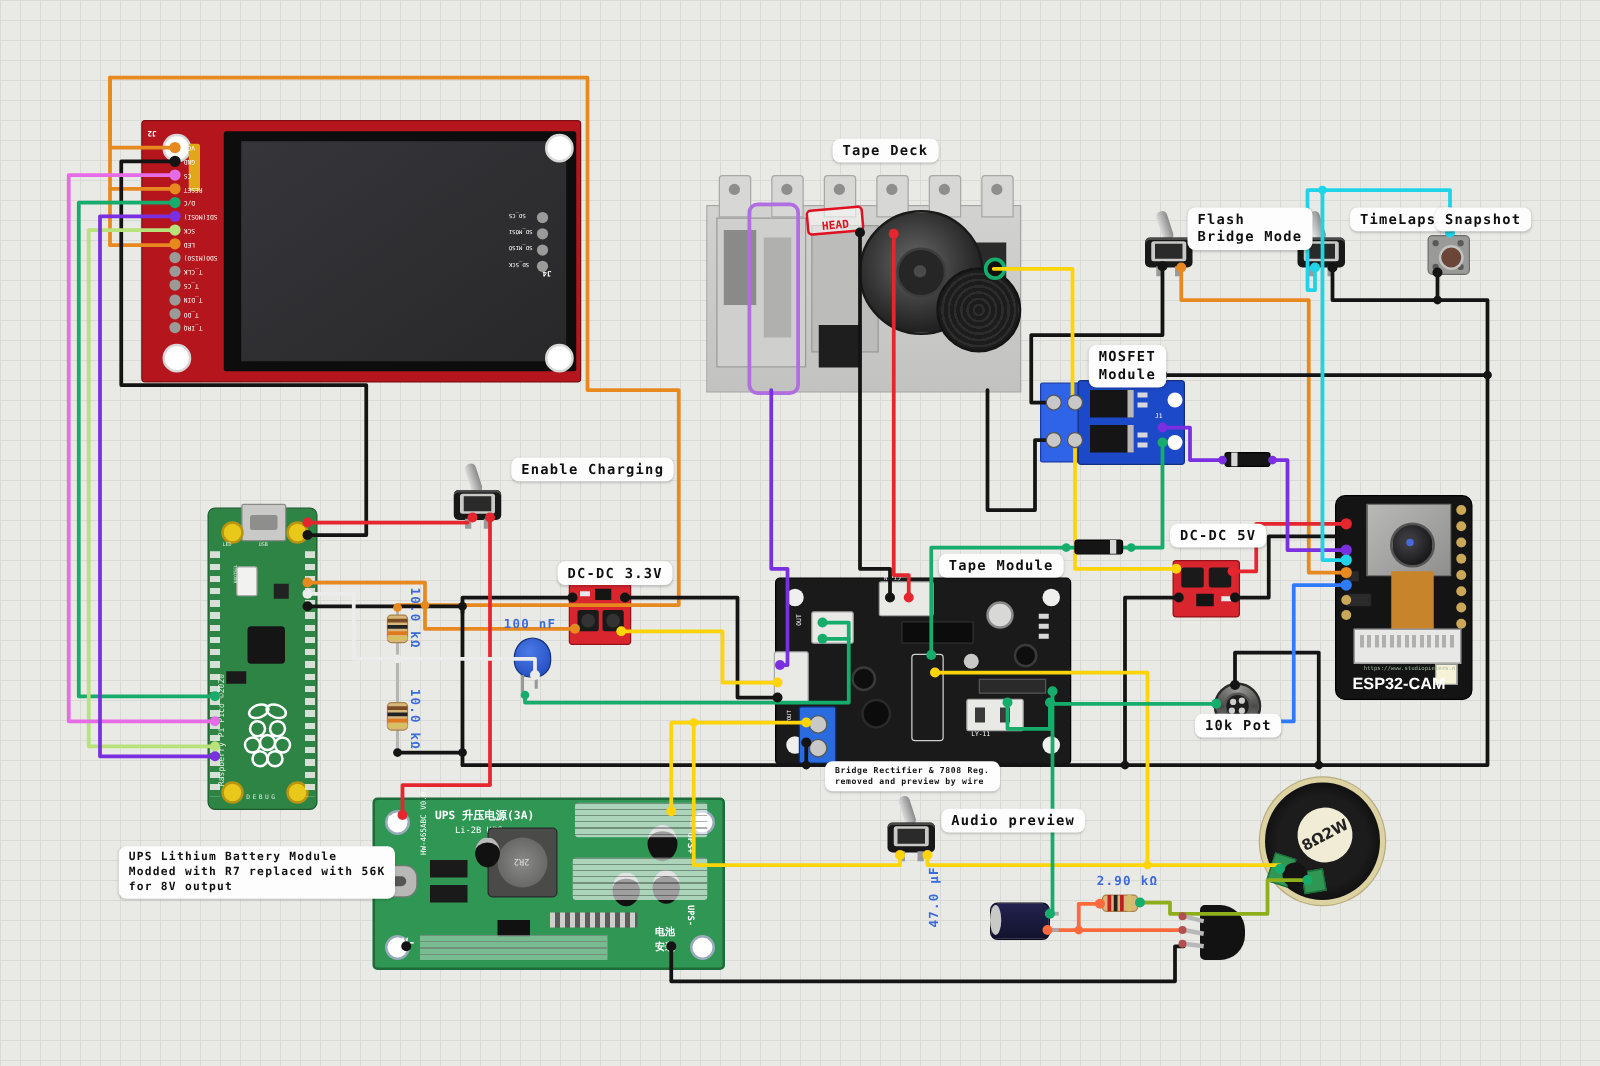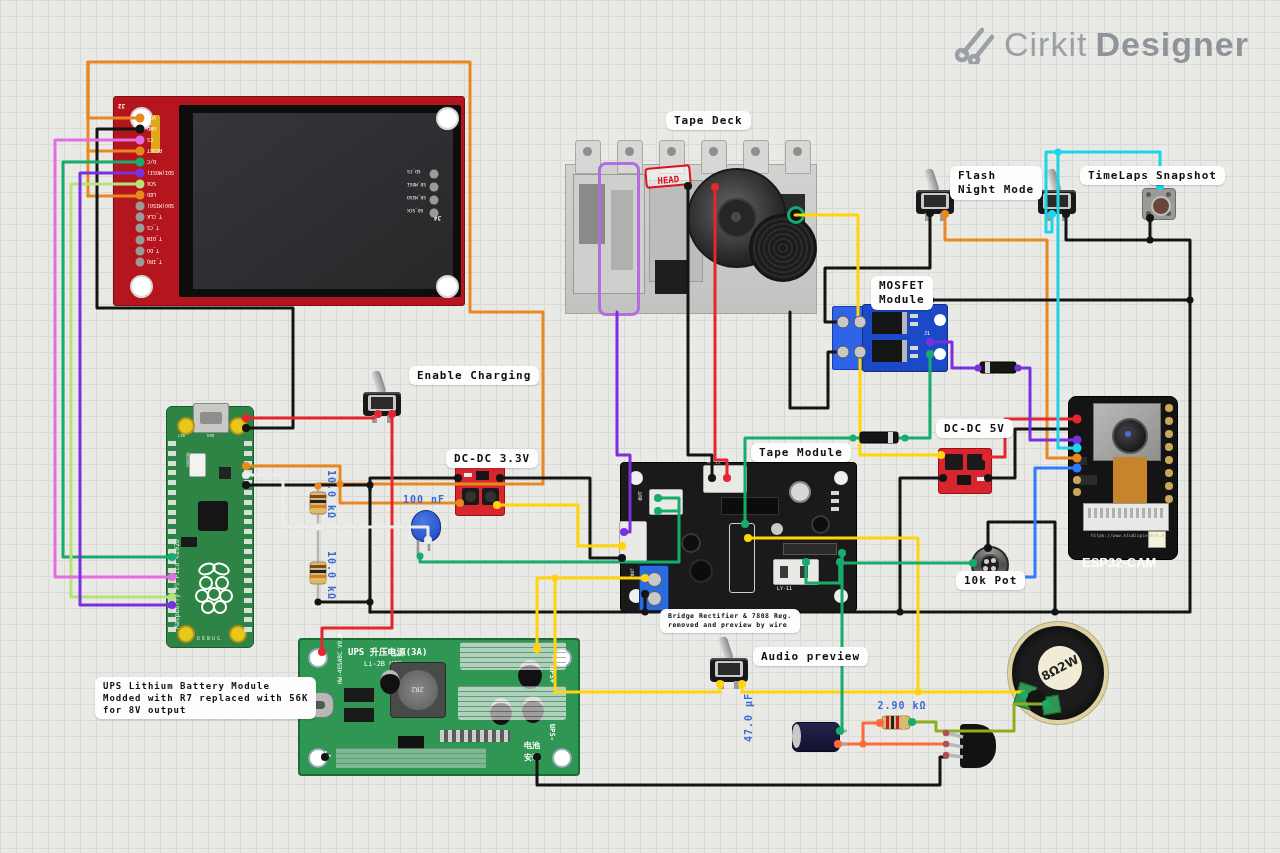--- a/index.html
+++ b/index.html
@@ -34,32 +34,20 @@
   .toggle .pin1,.toggle .pin2{position:absolute;top:29px;width:5px;height:8px;background:#9a9a9a;}
   .toggle .pin1{left:9px;} .toggle .pin2{left:24px;}
   .silk{position:absolute;color:#fff;white-space:nowrap;}
   .lines{background:repeating-linear-gradient(to bottom,#8f8f8f 0 1px,transparent 1px 5px);opacity:.7;}
 </style>
 </head>
 <body>
 
 <div id="canvas">
 
-  <div id="logo">
-    <svg width="44" height="40" viewBox="0 0 44 40">
-      <g stroke="#9aa0a5" stroke-width="4.5" fill="none" stroke-linecap="round">
-        <line x1="12" y1="28" x2="30" y2="6"></line>
-          <circle cx="10" cy="31" r="5"></circle>
-        <line x1="24" y1="33" x2="40" y2="13"></line>
-          <circle cx="22" cy="36" r="4"></circle>
-      </g>
-    </svg>
-    <span class="t1">Cirkit</span>
-    <span class="t2">Designer</span>
-  </div>
 
 
   <div class="comp" id="tft" style="left:113px;top:96px;width:350px;height:208px;background:#b5161d;border:1px solid #7e0e13;border-radius:3px;">
     <div class="abs" style="left:65px;top:8px;width:282px;height:192px;background:#0d0d0d;border-radius:2px;"></div>
     <div class="abs" style="left:79px;top:16px;width:260px;height:176px;background:linear-gradient(145deg,#36363a,#28282b);"></div>
     <div class="abs" style="left:16px;top:10px;width:19px;height:19px;background:#fff;border-radius:50%;border:2px solid #d8d8d8;"></div>
     <div class="abs" style="left:16px;top:178px;width:19px;height:19px;background:#fff;border-radius:50%;border:2px solid #d8d8d8;"></div>
     <div class="abs" style="left:322px;top:10px;width:19px;height:19px;background:#fff;border-radius:50%;border:2px solid #d8d8d8;"></div>
     <div class="abs" style="left:322px;top:178px;width:19px;height:19px;background:#fff;border-radius:50%;border:2px solid #d8d8d8;"></div>
     <div class="abs" style="left:37px;top:18px;width:9px;height:38px;background:#e0a818;border-radius:2px;"></div>
@@ -266,21 +254,21 @@
     <div class="abs" style="left:24px;top:6px;width:66px;height:56px;background:linear-gradient(135deg,#b9b9b7,#8f8f8d);border:1px solid #6e6e6c;">
       <div class="abs" style="left:18px;top:14px;width:32px;height:32px;border-radius:50%;background:radial-gradient(circle at 40% 40%,#3a3a3e 20%,#1a1a1c 70%);border:2px solid #555;"></div>
       <div class="abs" style="left:31px;top:27px;width:6px;height:6px;border-radius:50%;background:#4a6adc;"></div>
     </div>
     <div class="abs" style="left:44px;top:60px;width:34px;height:46px;background:#c8842a;"></div>
     <div class="abs" style="left:14px;top:106px;width:84px;height:26px;background:#e8e8e6;border:1px solid #999;">
       <div class="abs" style="left:4px;top:4px;width:76px;height:10px;background:repeating-linear-gradient(90deg,#b0b0ae 0 3px,#e8e8e6 3px 6px);"></div>
     </div>
     <div class="abs" style="left:79px;top:134px;width:16px;height:15px;background:#f6f2d8;border:1px solid #999;"></div>
     <div class="silk" style="left:22px;top:136px;font-size:4.5px;color:#9db89d;">https://www.studiopieters.nl</div>
-    <div class="silk" style="left:13px;top:142px;font-size:13px;font-weight:bold;font-family:'Liberation Sans',sans-serif;margin-top:16px;">ESP32-CAM</div>
+    <div class="silk" style="left:13px;top:142px;font-size:13px;font-weight:bold;font-family:'Liberation Sans',sans-serif;">ESP32-CAM</div>
     <div class="abs" style="left:8px;top:60px;width:10px;height:8px;background:#2a2a2a;"></div>
     <div class="abs" style="left:8px;top:78px;width:20px;height:10px;background:#2a2a2a;"></div>
   </div>
 
   <div class="comp" style="left:971px;top:546px;width:34px;height:34px;">
     <div class="abs" style="left:0;top:0;width:34px;height:34px;border-radius:50%;background:conic-gradient(#9a9a98,#4a4a48,#9a9a98,#4a4a48,#9a9a98);border:2px solid #2a2a2a;"></div>
     <div class="abs" style="left:8px;top:8px;width:18px;height:18px;border-radius:50%;background:#1e1e1e;border:2px solid #555;">
       <div class="abs" style="left:3px;top:3px;width:5px;height:5px;background:#cfcfcd;border-radius:50%;box-shadow:7px 7px #cfcfcd,7px -1px #cfcfcd,-1px 7px #cfcfcd;"></div>
     </div>
   </div>
@@ -587,21 +575,21 @@
           <circle cx="930" cy="342" r="4" fill="#7a2fe0"></circle>
         <circle cx="930" cy="354" r="4" fill="#16ad6c"></circle>
         <circle cx="428" cy="540" r="4" fill="#ececec"></circle>
       </g>
     </g>
   </svg>
 
   <div class="note" style="left:666px;top:111px;">Tape Deck</div>
   <div class="note" style="left:950px;top:166px;line-height:14px;">
     <div>Flash</div>
-    <div>Night Mode</div>
+    <div>Bridge Mode</div>
   </div>
   <div class="note" style="left:1080px;top:166px;">TimeLapse</div>
   <div class="note" style="left:1148px;top:166px;">Snapshot</div>
   <div class="note" style="left:871px;top:276px;line-height:14px;">
     <div>MOSFET</div>
     <div>Module</div>
   </div>
   <div class="note" style="left:409px;top:366px;">Enable Charging</div>
   <div class="note" style="left:446px;top:449px;">DC-DC 3.3V</div>
   <div class="note" style="left:936px;top:419px;">DC-DC 5V</div>

